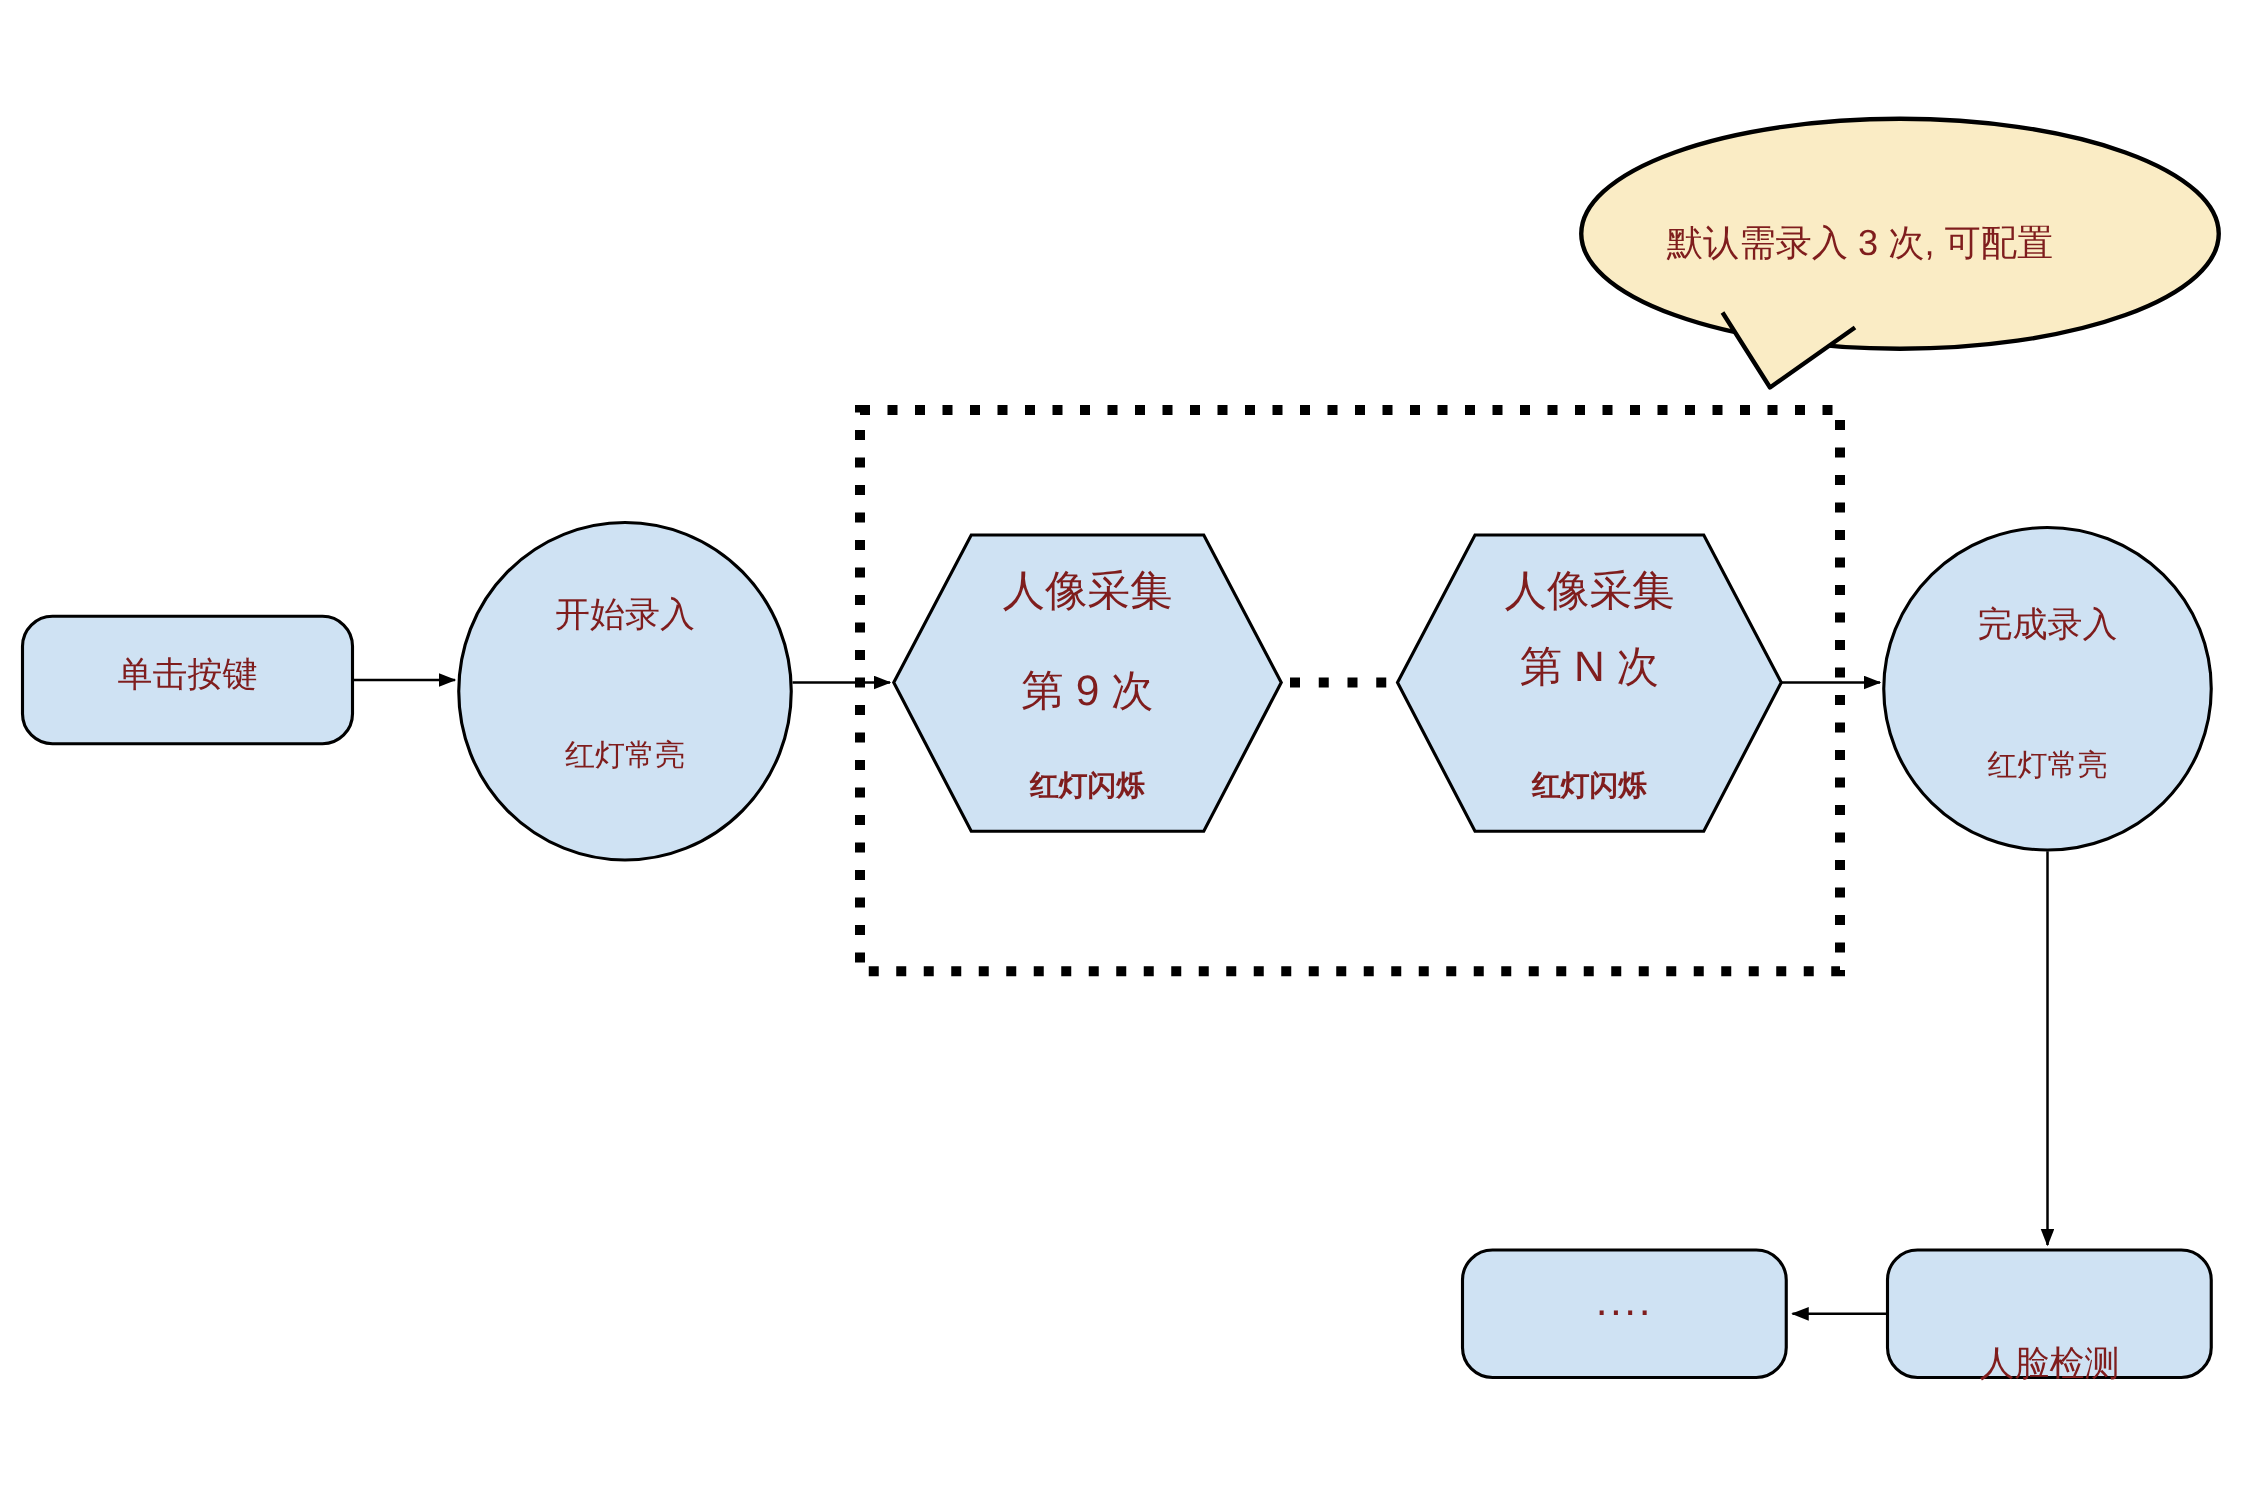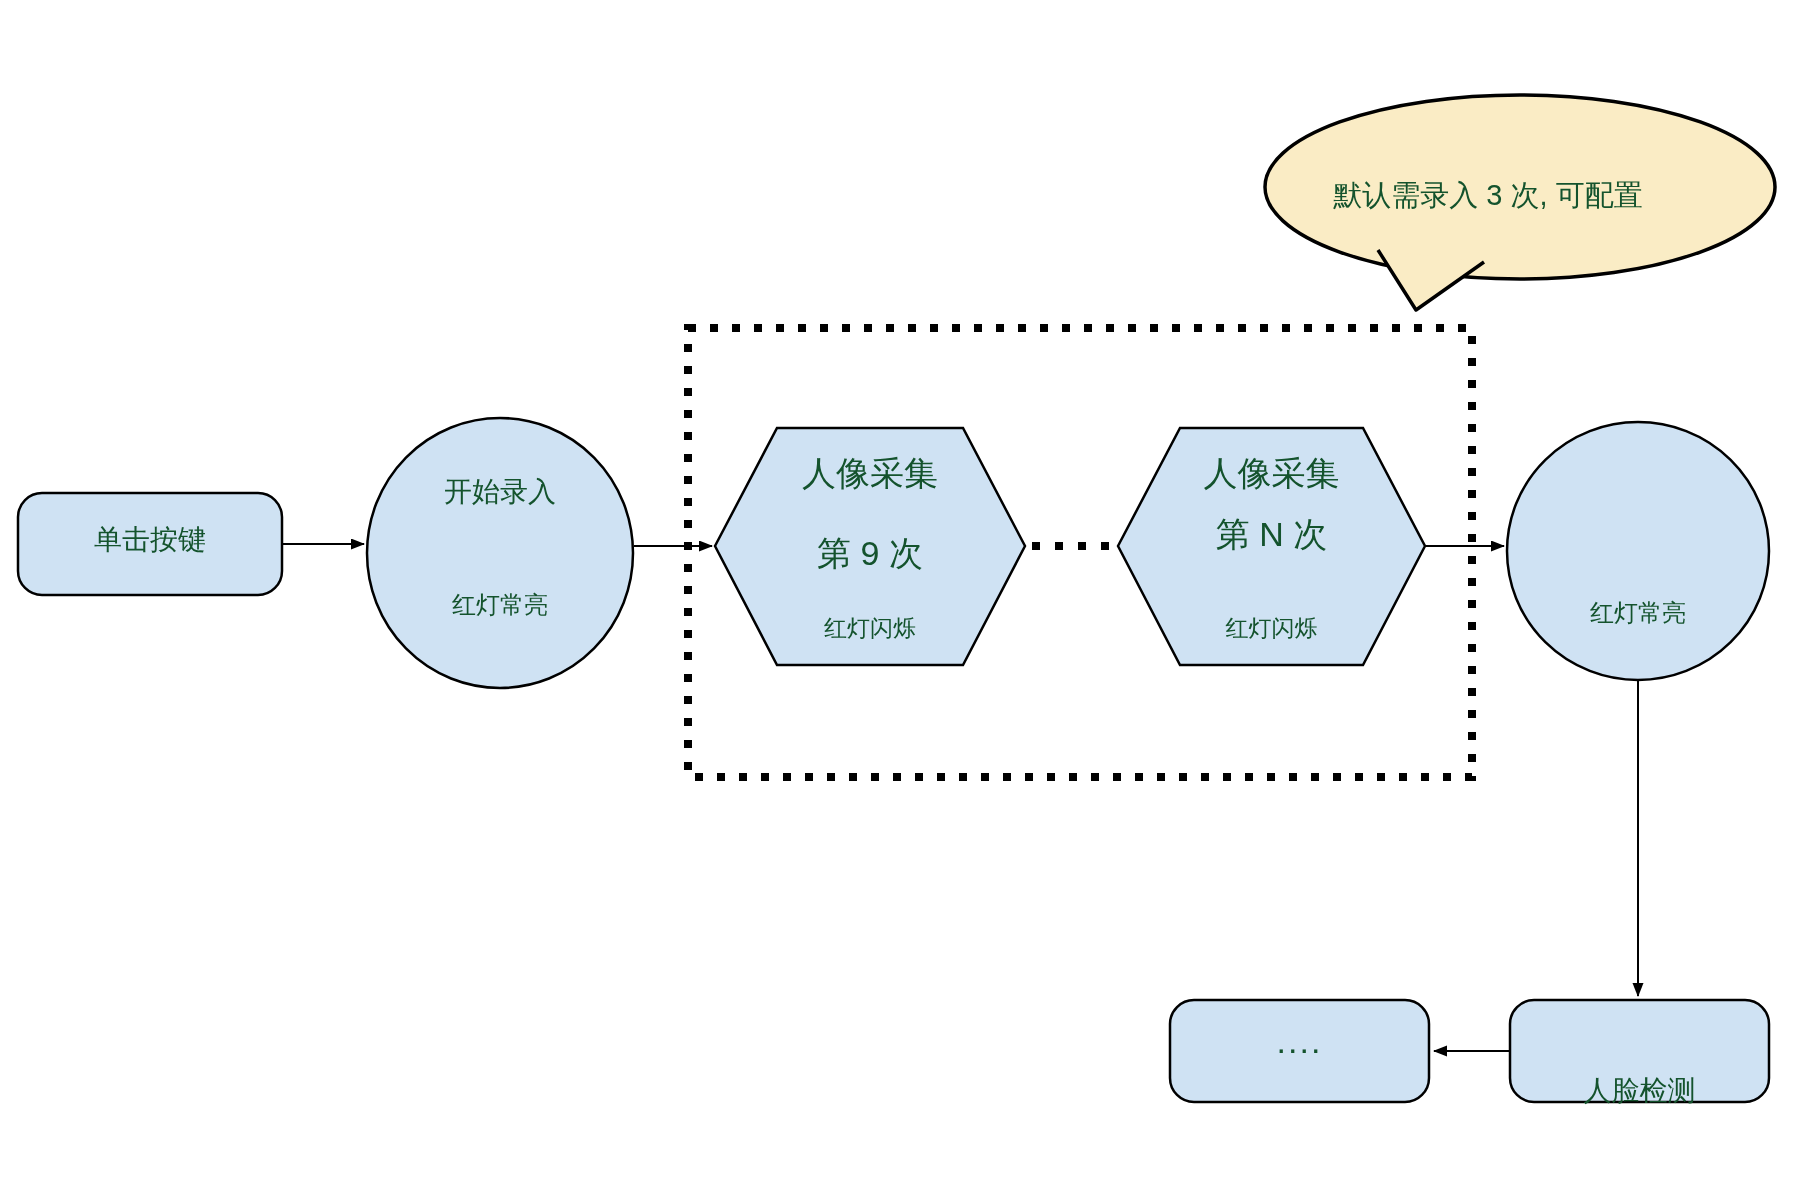--- a/index.html
+++ b/index.html
@@ -8,33 +8,33 @@
     width: 1803px;
     height: 1199px;
     background: #ffffff;
     font-family: "Liberation Sans", sans-serif;
     overflow: hidden;
   }
   .stage svg { position: absolute; left: 0; top: 0; }
   .lbl {
     position: absolute;
     text-align: center;
-    color: #14532d;
+    color: #7f1d1d;
     white-space: nowrap;
   }
   .lbl.flexc {
     display: flex;
     align-items: center;
     justify-content: center;
   }
   .fs40 { font-size: 28px; line-height: 48px; }
   .fs38 { font-size: 34px; line-height: 46px; }
   .fs29 { font-size: 29px; line-height: 34px; }
   .fs24 { font-size: 24px; line-height: 28px; }
-  .fs23 { font-size: 23px; line-height: 28px; }
+  .fs23 { font-size: 23px; line-height: 28px; font-weight: bold; }
 </style>
 </head>
 <body>
 
 <div class="stage">
 
   <svg width="1803" height="1199" viewBox="0 0 1803 1199">
     <defs>
       <marker id="arrow" markerWidth="16" markerHeight="12" refX="13" refY="5.5" orient="auto" markerUnits="userSpaceOnUse">
         <path d="M0,0 L14,5.5 L0,11 Z" fill="#000000"></path>
@@ -74,20 +74,21 @@
   <div class="lbl fs24" style="left:367px; top:591px; width:266px;">红灯常亮</div>
 
   <div class="lbl fs38" style="left:715px; top:450px; width:310px;">人像采集</div>
   <div class="lbl fs38" style="left:715px; top:530px; width:310px;">第 9 次</div>
   <div class="lbl fs23" style="left:715px; top:614px; width:310px;">红灯闪烁</div>
 
   <div class="lbl fs38" style="left:1118px; top:450px; width:307px;">人像采集</div>
   <div class="lbl fs38" style="left:1118px; top:511px; width:307px;">第 N 次</div>
   <div class="lbl fs23" style="left:1118px; top:614px; width:307px;">红灯闪烁</div>
 
+  <div class="lbl fs40" style="left:1507px; top:476px; width:262px;">完成录入</div>
   <div class="lbl fs24" style="left:1507px; top:599px; width:262px;">红灯常亮</div>
 
   <div class="lbl fs29" style="left:1278px; top:178px; width:420px;">默认需录入 3 次, 可配置</div>
 
   <div class="lbl flexc fs38" style="left:1170px; top:990px; width:259px; height:102px; letter-spacing:2px;">....</div>
 
   <div class="lbl flexc fs40" style="left:1510px; top:1000px; width:259px; height:102px;margin-top:40px;">人脸检测</div>
 
 </div>
 

